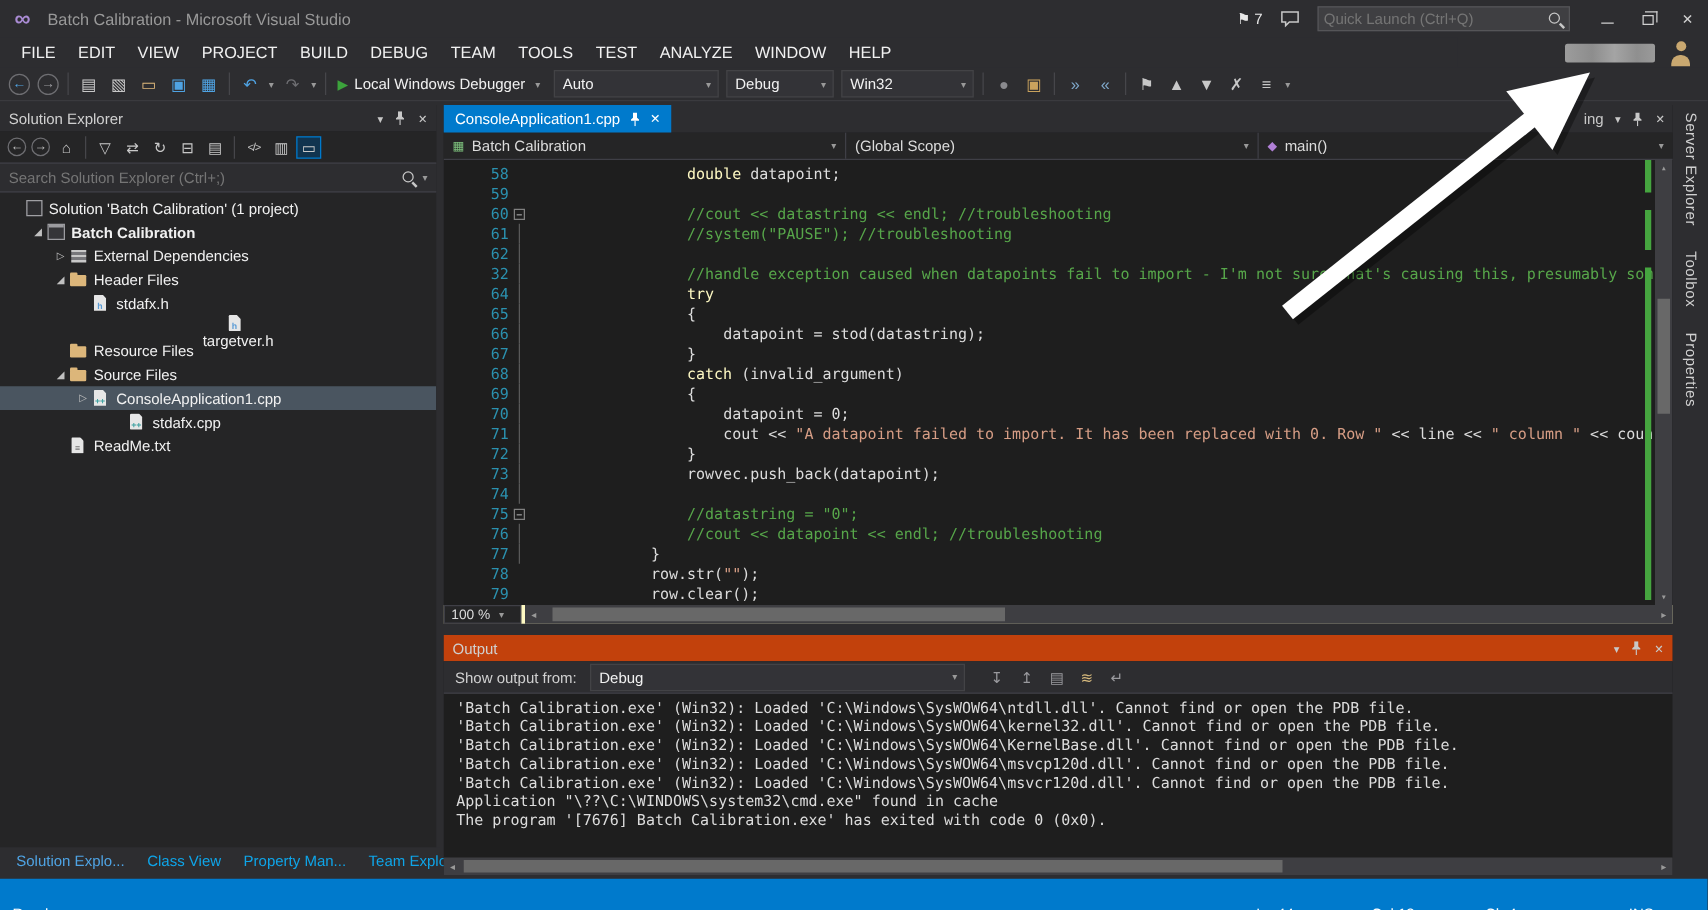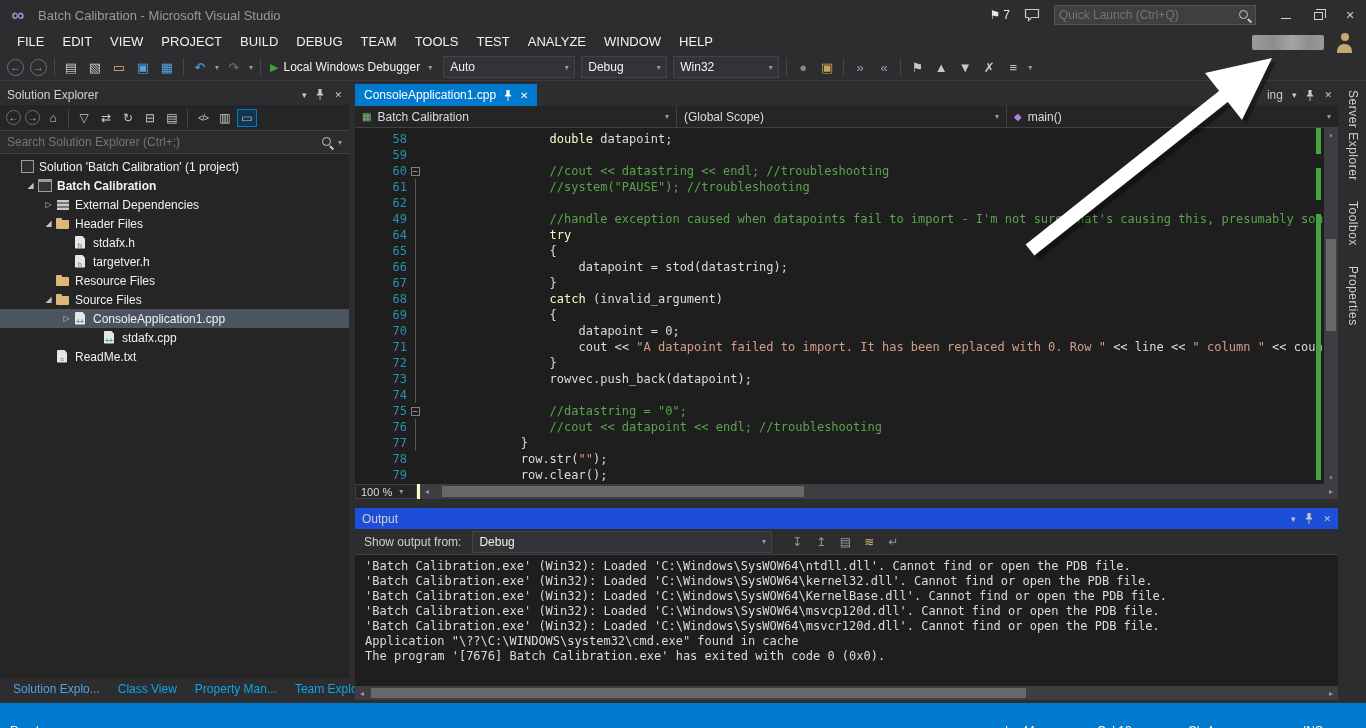--- a/index.html
+++ b/index.html
@@ -103,21 +103,21 @@
   .vthumb{position:absolute;left:2px;right:2px;background:#686868}
   .editor-bottom{height:15px;flex:none;display:flex;background:#fef9c3}
   .zoom-combo{width:62px;display:flex;align-items:center;font-size:11px;color:#DCDCDC;background:#252526;border:1px solid #3F3F46;padding:0 5px;gap:4px}
   .zoom-combo .combo-caret{width:10px}
   .hscroll{flex:1;background:#3E3E42;display:flex;align-items:center;margin-left:3px}
   .scroll-arrow{width:14px;text-align:center;font-size:8px;color:#999}
   .htrack{flex:1;height:100%;position:relative}
   .hthumb{position:absolute;top:2px;bottom:2px;background:#686868}
   
   #output-panel{position:absolute;left:355px;top:508px;width:983px;height:192px;background:#1E1E1E;display:flex;flex-direction:column}
-  #output-panel .panel-title{background:#1d4ed8}
+  #output-panel .panel-title{background:#c2410c}
   .out-toolbar{height:26px;flex:none;display:flex;align-items:center;padding:0 9px;gap:6px;background:#2D2D30;border-bottom:1px solid #3F3F46}
   .out-label{font-size:12px;color:#D0D0D0;margin-right:2px;white-space:nowrap}
   .out-icon{width:20px;text-align:center;font-size:12px;color:#9A9A9E}
   .out-log{flex:1;overflow:hidden;padding-top:4px;font-family:"DejaVu Sans Mono",monospace;font-size:12px;color:#DCDCDC}
   .out-line{height:15px;line-height:15px;white-space:pre;padding-left:10px}
   .out-hscroll{height:14px;flex:none;background:#3E3E42;display:flex;align-items:center}
   
   #right-tabs{position:absolute;left:1340px;top:84px;width:26px;height:594px;display:flex;flex-direction:column;gap:20px;padding-top:6px;align-items:center}
   .rtab{writing-mode:vertical-rl;font-size:12px;color:#D0D0D0;letter-spacing:.5px;white-space:nowrap}
   
@@ -280,21 +280,21 @@
         <span class="tree-ic ic-folder"></span>
         <span class="tree-label">Header Files</span>
       </div>
       <div class="tree-row" style="padding-left: 60px;">
         <span class="tree-exp"></span>
         <span class="tree-ic ic-file">
           <span class="ic-badge" style="color: rgb(90, 155, 213);">h</span>
         </span>
         <span class="tree-label">stdafx.h</span>
       </div>
-      <div class="tree-row" style="padding-left: 60px;">
+      <div class="tree-row" style="padding-left: 32px; flex-direction: column;">
         <span class="tree-exp"></span>
         <span class="tree-ic ic-file">
           <span class="ic-badge" style="color: rgb(90, 155, 213);">h</span>
         </span>
         <span class="tree-label">targetver.h</span>
       </div>
       <div class="tree-row" style="padding-left: 42px;">
         <span class="tree-exp"></span>
         <span class="tree-ic ic-folder"></span>
         <span class="tree-label">Resource Files</span>
@@ -375,21 +375,21 @@
       <span class="nav-caret">▾</span>
     </div>
   </div>
   <div class="code-area">
     <div id="code-lines">
         <div class="code-line"><span class="gutter"></span><span class="ln">58</span><span class="fold"></span><span class="codetxt"><span class="tok-pl">                </span><span class="tok-kw">double</span><span class="tok-pl"> datapoint;</span></span></div>
         <div class="code-line"><span class="gutter"></span><span class="ln">59</span><span class="fold"></span><span class="codetxt"></span></div>
         <div class="code-line"><span class="gutter"></span><span class="ln">60</span><span class="fold"><span class="foldbox">−</span></span><span class="codetxt"><span class="tok-pl">                </span><span class="tok-cm">//cout &lt;&lt; datastring &lt;&lt; endl; //troubleshooting</span></span></div>
         <div class="code-line"><span class="gutter"></span><span class="ln">61</span><span class="fold fold-line"></span><span class="codetxt"><span class="tok-pl">                </span><span class="tok-cm">//system("PAUSE"); //troubleshooting</span></span></div>
         <div class="code-line"><span class="gutter"></span><span class="ln">62</span><span class="fold fold-line"></span><span class="codetxt"></span></div>
-        <div class="code-line"><span class="gutter"></span><span class="ln">49</span><span class="fold fold-line"></span><span class="codetxt"><span class="tok-pl">                </span><span class="tok-cm">//handle exception caused when datapoints fail to import - I'm not sure what's causing this, presumably som</span></span></div>
+        <div class="code-line"><span class="gutter"></span><span class="ln">32</span><span class="fold fold-line"></span><span class="codetxt"><span class="tok-pl">                </span><span class="tok-cm">//handle exception caused when datapoints fail to import - I'm not sure what's causing this, presumably som</span></span></div>
         <div class="code-line"><span class="gutter"></span><span class="ln">64</span><span class="fold fold-line"></span><span class="codetxt"><span class="tok-pl">                </span><span class="tok-kw">try</span></span></div>
         <div class="code-line"><span class="gutter"></span><span class="ln">65</span><span class="fold fold-line"></span><span class="codetxt"><span class="tok-pl">                </span><span class="tok-pl">{</span></span></div>
         <div class="code-line"><span class="gutter"></span><span class="ln">66</span><span class="fold fold-line"></span><span class="codetxt"><span class="tok-pl">                    </span><span class="tok-pl">datapoint = stod(datastring);</span></span></div>
         <div class="code-line"><span class="gutter"></span><span class="ln">67</span><span class="fold fold-line"></span><span class="codetxt"><span class="tok-pl">                </span><span class="tok-pl">}</span></span></div>
         <div class="code-line"><span class="gutter"></span><span class="ln">68</span><span class="fold fold-line"></span><span class="codetxt"><span class="tok-pl">                </span><span class="tok-kw">catch</span><span class="tok-pl"> (invalid_argument)</span></span></div>
         <div class="code-line"><span class="gutter"></span><span class="ln">69</span><span class="fold fold-line"></span><span class="codetxt"><span class="tok-pl">                </span><span class="tok-pl">{</span></span></div>
         <div class="code-line"><span class="gutter"></span><span class="ln">70</span><span class="fold fold-line"></span><span class="codetxt"><span class="tok-pl">                    </span><span class="tok-pl">datapoint = 0;</span></span></div>
         <div class="code-line"><span class="gutter"></span><span class="ln">71</span><span class="fold fold-line"></span><span class="codetxt"><span class="tok-pl">                    </span><span class="tok-pl">cout &lt;&lt; </span><span class="tok-st">"A datapoint failed to import. It has been replaced with 0. Row "</span><span class="tok-pl"> &lt;&lt; line &lt;&lt; </span><span class="tok-st">" column "</span><span class="tok-pl"> &lt;&lt; coun</span></span></div>
         <div class="code-line"><span class="gutter"></span><span class="ln">72</span><span class="fold fold-line"></span><span class="codetxt"><span class="tok-pl">                </span><span class="tok-pl">}</span></span></div>
         <div class="code-line"><span class="gutter"></span><span class="ln">73</span><span class="fold fold-line"></span><span class="codetxt"><span class="tok-pl">                </span><span class="tok-pl">rowvec.push_back(datapoint);</span></span></div>

